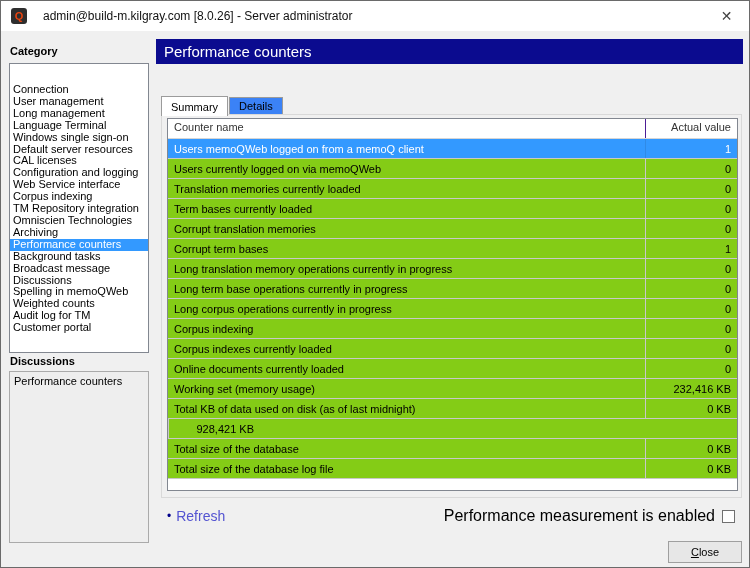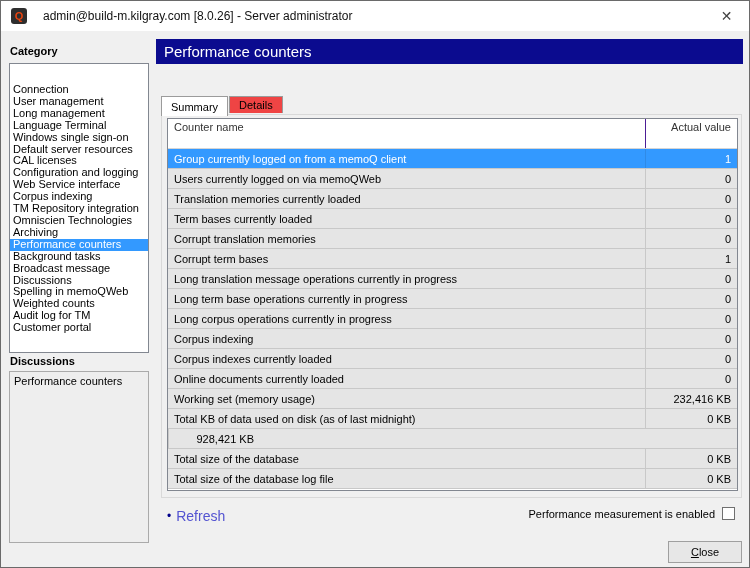--- a/index.html
+++ b/index.html
@@ -41,45 +41,45 @@
   
   .header-bar {
     position:absolute; left:155px; top:38px; width:587px; height:25px;
     background:#0b0b8f; color:#ffffff; font-size:15px;
     display:flex; align-items:center; padding-left:8px;
   }
   .tabpage {
     position:absolute; left:160px; top:113px; width:581px; height:384px;
     border:1px solid #d9d9d9; background:#f0f0f0;
   }
-  .tabstrip { position:absolute; left:160px; top:95px; height:19px; display:flex; align-items:flex-start; z-index:2; }
+  .tabstrip { position:absolute; left:160px; top:95px; height:19px; display:flex; align-items:center; z-index:2; }
   .tab {
-    height:17px; background:#ef4444; border:1px solid #9b9b9b; border-bottom:none;
+    height:17px; background:#3b82f6; border:1px solid #9b9b9b; border-bottom:none;
     padding:2px 9px 0 9px; font-size:11px; margin-right:1px; cursor:default;
   }
   .tab.active { height:20px; background:#ffffff; padding-top:4px; margin-bottom:-1px; }
   
   .listview {
     position:absolute; left:166px; top:117px; width:571px; height:373px;
     background:#ffffff; border:1px solid #828790; overflow:hidden; z-index:1;
   }
-  .lv-header { display:flex; height:30px; border-bottom:1px solid #d5d5d5; background:#ffffff; }
+  .lv-header { display:flex; height:20px; border-bottom:1px solid #d5d5d5; background:#ffffff; }
   .lv-h-name { flex:1; padding:2px 0 0 6px; color:#333; }
   .lv-h-value { width:92px; border-left:1px solid #4c1d95; padding:2px 6px 0 0; text-align:right; color:#333; }
-  .lv-row { display:flex; height:20px; border-bottom:1px solid #c8c8c8; background:#e5e5e5; cursor:default; }
+  .lv-row { display:flex; height:20px; border-bottom:1px solid #c8c8c8; background:#84cc16; cursor:default; }
   .lv-cell-name { flex:1; padding:4px 0 0 6px; white-space:nowrap; overflow:hidden; }
   .lv-cell-value { width:92px; border-left:1px solid #c8c8c8; padding:4px 6px 0 0; text-align:right; }
   .lv-row.selected, .lv-row.selected .lv-cell-name, .lv-row.selected .lv-cell-value { background:#3399ff; color:#ffffff; }
   .lv-row.selected .lv-cell-value { border-left-color:#2f8ae6; }
   
   .refresh-row { position:absolute; left:166px; top:507px; display:flex; align-items:center; cursor:pointer; }
   .refresh-bullet { color:#00008b; font-size:12px; margin-right:5px; }
   .refresh-label { color:#5353d1; font-size:14px; }
   .perf-row { position:absolute; right:14px; top:506px; display:flex; align-items:center; }
-  .perf-label { font-size:11px; margin-right:7px; }
+  .perf-label { font-size:16px; margin-right:7px; }
   .checkbox {
     width:13px; height:13px; background:#ffffff; border:1px solid #707070; cursor:pointer;
   }
   .close-button {
     position:absolute; left:667px; top:540px; width:74px; height:22px;
     background:#e7e7e7; border:1px solid #9f9f9f;
     display:flex; align-items:center; justify-content:center; font-size:11px; cursor:pointer;
   }
 </style>
 </head>
@@ -152,21 +152,21 @@
   <div class="tabpage"></div>
 
   <div class="listview">
     <div class="lv-header">
       <div class="lv-h-name">Counter name</div>
       <div class="lv-h-value">Actual value</div>
     </div>
     <div>
 
         <div class="lv-row selected">
-          <div class="lv-cell-name">Group currently logged on from a memoQ client</div>
+          <div class="lv-cell-name">Users memoQWeb logged on from a memoQ client</div>
           <div class="lv-cell-value">1</div>
         </div>
 
         <div class="lv-row">
           <div class="lv-cell-name">Users currently logged on via memoQWeb</div>
           <div class="lv-cell-value">0</div>
         </div>
 
         <div class="lv-row">
           <div class="lv-cell-name">Translation memories currently loaded</div>
@@ -182,21 +182,21 @@
           <div class="lv-cell-name">Corrupt translation memories</div>
           <div class="lv-cell-value">0</div>
         </div>
 
         <div class="lv-row">
           <div class="lv-cell-name">Corrupt term bases</div>
           <div class="lv-cell-value">1</div>
         </div>
 
         <div class="lv-row">
-          <div class="lv-cell-name">Long translation message operations currently in progress</div>
+          <div class="lv-cell-name">Long translation memory operations currently in progress</div>
           <div class="lv-cell-value">0</div>
         </div>
 
         <div class="lv-row">
           <div class="lv-cell-name">Long term base operations currently in progress</div>
           <div class="lv-cell-value">0</div>
         </div>
 
         <div class="lv-row">
           <div class="lv-cell-name">Long corpus operations currently in progress</div>

